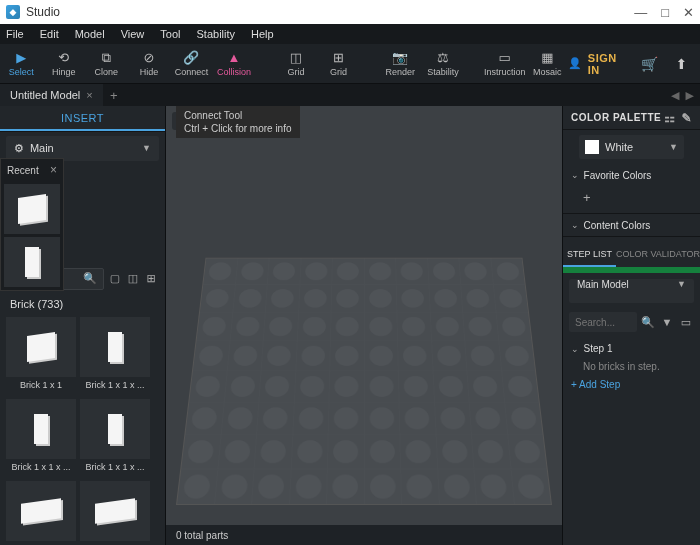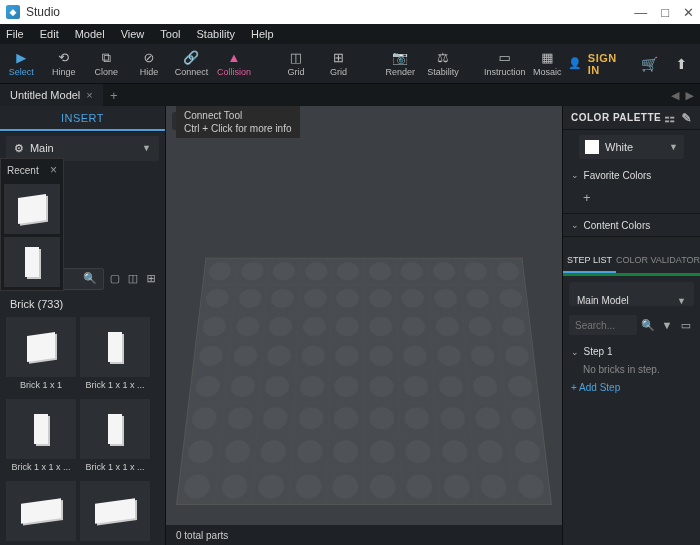--- a/index.html
+++ b/index.html
@@ -62,24 +62,24 @@
 .panelhdr{height:24px;display:flex;align-items:center;padding:0 8px;font-size:10px;font-weight:bold;color:#ddd;border-bottom:1px solid #131517;letter-spacing:.5px}
 .panelhdr .icons{margin-left:auto;display:flex;gap:6px;color:#aaa;font-size:12px}
 .panelhdr .icons span{cursor:pointer}
 .colorsel{height:24px;background:#2a2e32;margin:5px 16px;border-radius:2px;display:flex;align-items:center;padding:0 6px;font-size:11px;cursor:pointer;color:#ddd}
 .colorsel .sw{width:14px;height:14px;background:#fff;margin-right:6px}
 .colorsel .arr{margin-left:auto;font-size:9px;color:#aaa}
 .section{border-bottom:1px solid #131517}
 .secthdr{height:22px;display:flex;align-items:center;padding:0 8px;font-size:10px;color:#ddd;cursor:pointer;gap:5px}
 .secthdr .chev{font-size:9px;color:#aaa}
 .addfav{padding:4px 0 8px 20px;color:#aaa;font-size:13px;cursor:pointer}
-.tabrow{display:flex;border-bottom:3px solid #15803d;margin-top:12px}
+.tabrow{display:flex;border-bottom:6px solid #15803d;margin-top:6px}
 .tabrow div{flex:1;text-align:center;padding:6px 0;font-size:9px;color:#888;cursor:pointer;white-space:nowrap}
 .tabrow div.active{color:#ddd;border-bottom:2px solid #4aa3e0}
-.modelsel{height:24px;background:#2a2e32;margin:6px;border-radius:2px;display:flex;align-items:flex-end;padding:0 8px;font-size:10px;cursor:pointer;color:#ddd}
+.modelsel{height:24px;background:#2a2e32;margin:6px;border-radius:2px;display:flex;align-items:flex-start;padding:0 8px;font-size:10px;cursor:pointer;color:#ddd}
 .modelsel .arr{margin-left:auto;font-size:9px;color:#aaa}
 .searchrow2{height:22px;margin:2px 6px 6px;display:flex;align-items:center;gap:3px}
 .searchrow2 .box{flex:1;height:20px;background:#2a2e32;border-radius:2px;display:flex;align-items:center;padding:0 6px}
 .searchrow2 input{background:none;border:none;outline:none;color:#ccc;font-size:10px;width:100%}
 .searchrow2 .ic{width:16px;height:16px;display:flex;align-items:center;justify-content:center;font-size:11px;color:#aaa;cursor:pointer}
 .step{padding:4px 8px;font-size:10px;color:#ddd;display:flex;align-items:center;gap:5px;cursor:pointer}
 .step .chev{font-size:9px;color:#aaa}
 .nobricks{padding:3px 20px 3px 20px;font-size:10px;color:#888}
 .addstep{padding:4px 8px;font-size:10px;color:#4aa3e0;cursor:pointer}
 .addstep::before{content:"+ ";}

